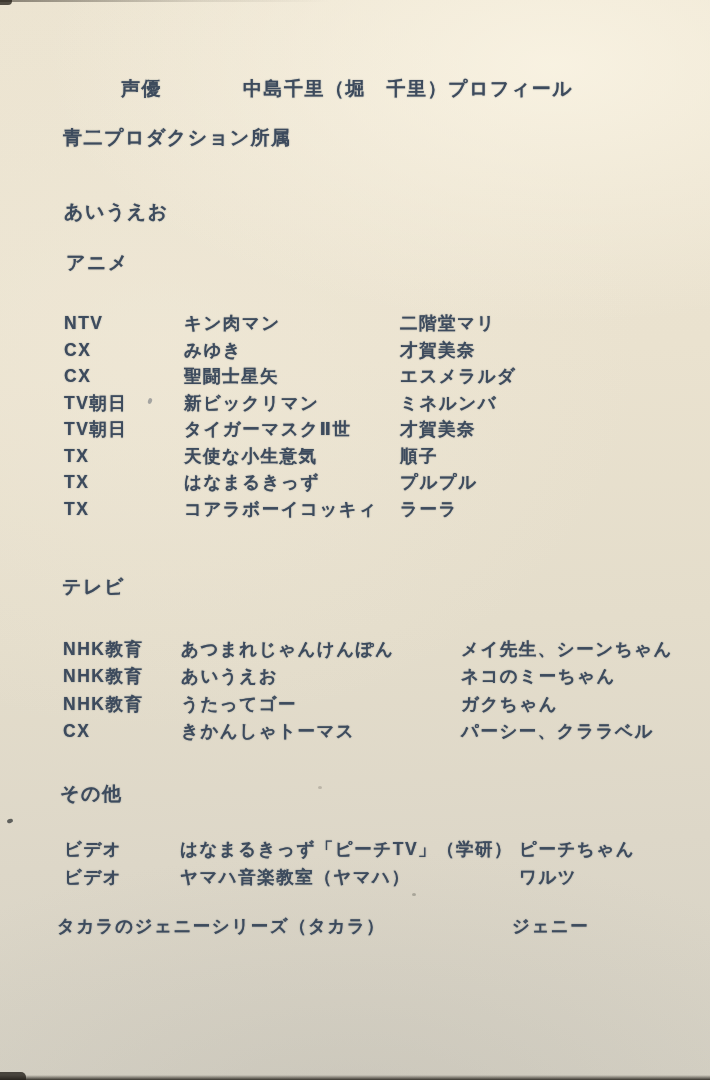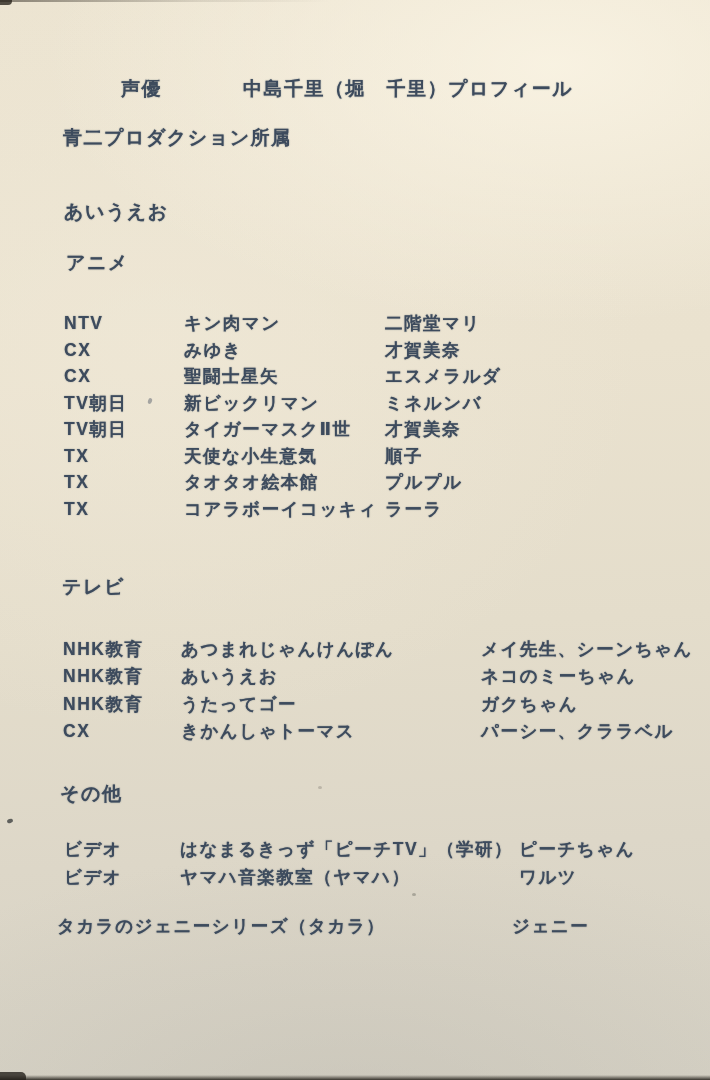--- a/index.html
+++ b/index.html
@@ -25,26 +25,26 @@
   }
 
   .h{font-size:19px;line-height:20px;}
   .section{position:absolute;left:0;width:710px;}
   .row{position:relative;font-size:17.5px;padding-left:20px;}
   .cell{position:absolute;top:0;}
 
   .sec-anime .row{height:26.5px;line-height:26.5px;}
   .sec-anime .net{left:64px;}
   .sec-anime .wtitle{left:184px;}
-  .sec-anime .role{left:385px;}
+  .sec-anime .role{left:400px;}
 
   .sec-tv .row{height:27.3px;line-height:27.3px;}
   .sec-tv .net{left:63px;}
   .sec-tv .wtitle{left:181px;}
-  .sec-tv .role{left:461px;margin-left:20px;}
+  .sec-tv .role{left:461px;}
 
   .sec-other .row{height:27.5px;line-height:27.5px;}
   .sec-other .net{left:64px;}
   .sec-other .wtitle{left:180px;}
   .sec-other .role{left:519px;}
 
   .takara-line{top:916px;font-size:17.5px;line-height:20px;}
 
   
   .edge-top-line{position:absolute;top:0;left:0;width:330px;height:2px;
@@ -101,21 +101,21 @@
       <span class="ink cell wtitle">タイガーマスクⅡ世</span>
       <span class="ink cell role">才賀美奈</span>
     </div>
     <div class="row">
       <span class="ink cell net">TX</span>
       <span class="ink cell wtitle">天使な小生意気</span>
       <span class="ink cell role">順子</span>
     </div>
     <div class="row">
       <span class="ink cell net">TX</span>
-      <span class="ink cell wtitle">タオタオ絵本館</span>
+      <span class="ink cell wtitle">はなまるきっず</span>
       <span class="ink cell role">プルプル</span>
     </div>
     <div class="row">
       <span class="ink cell net">TX</span>
       <span class="ink cell wtitle">コアラボーイコッキィ</span>
       <span class="ink cell role">ラーラ</span>
     </div>
   </div>
 
   <span class="ink h" style="top:577px;left:62px;">テレビ</span>

